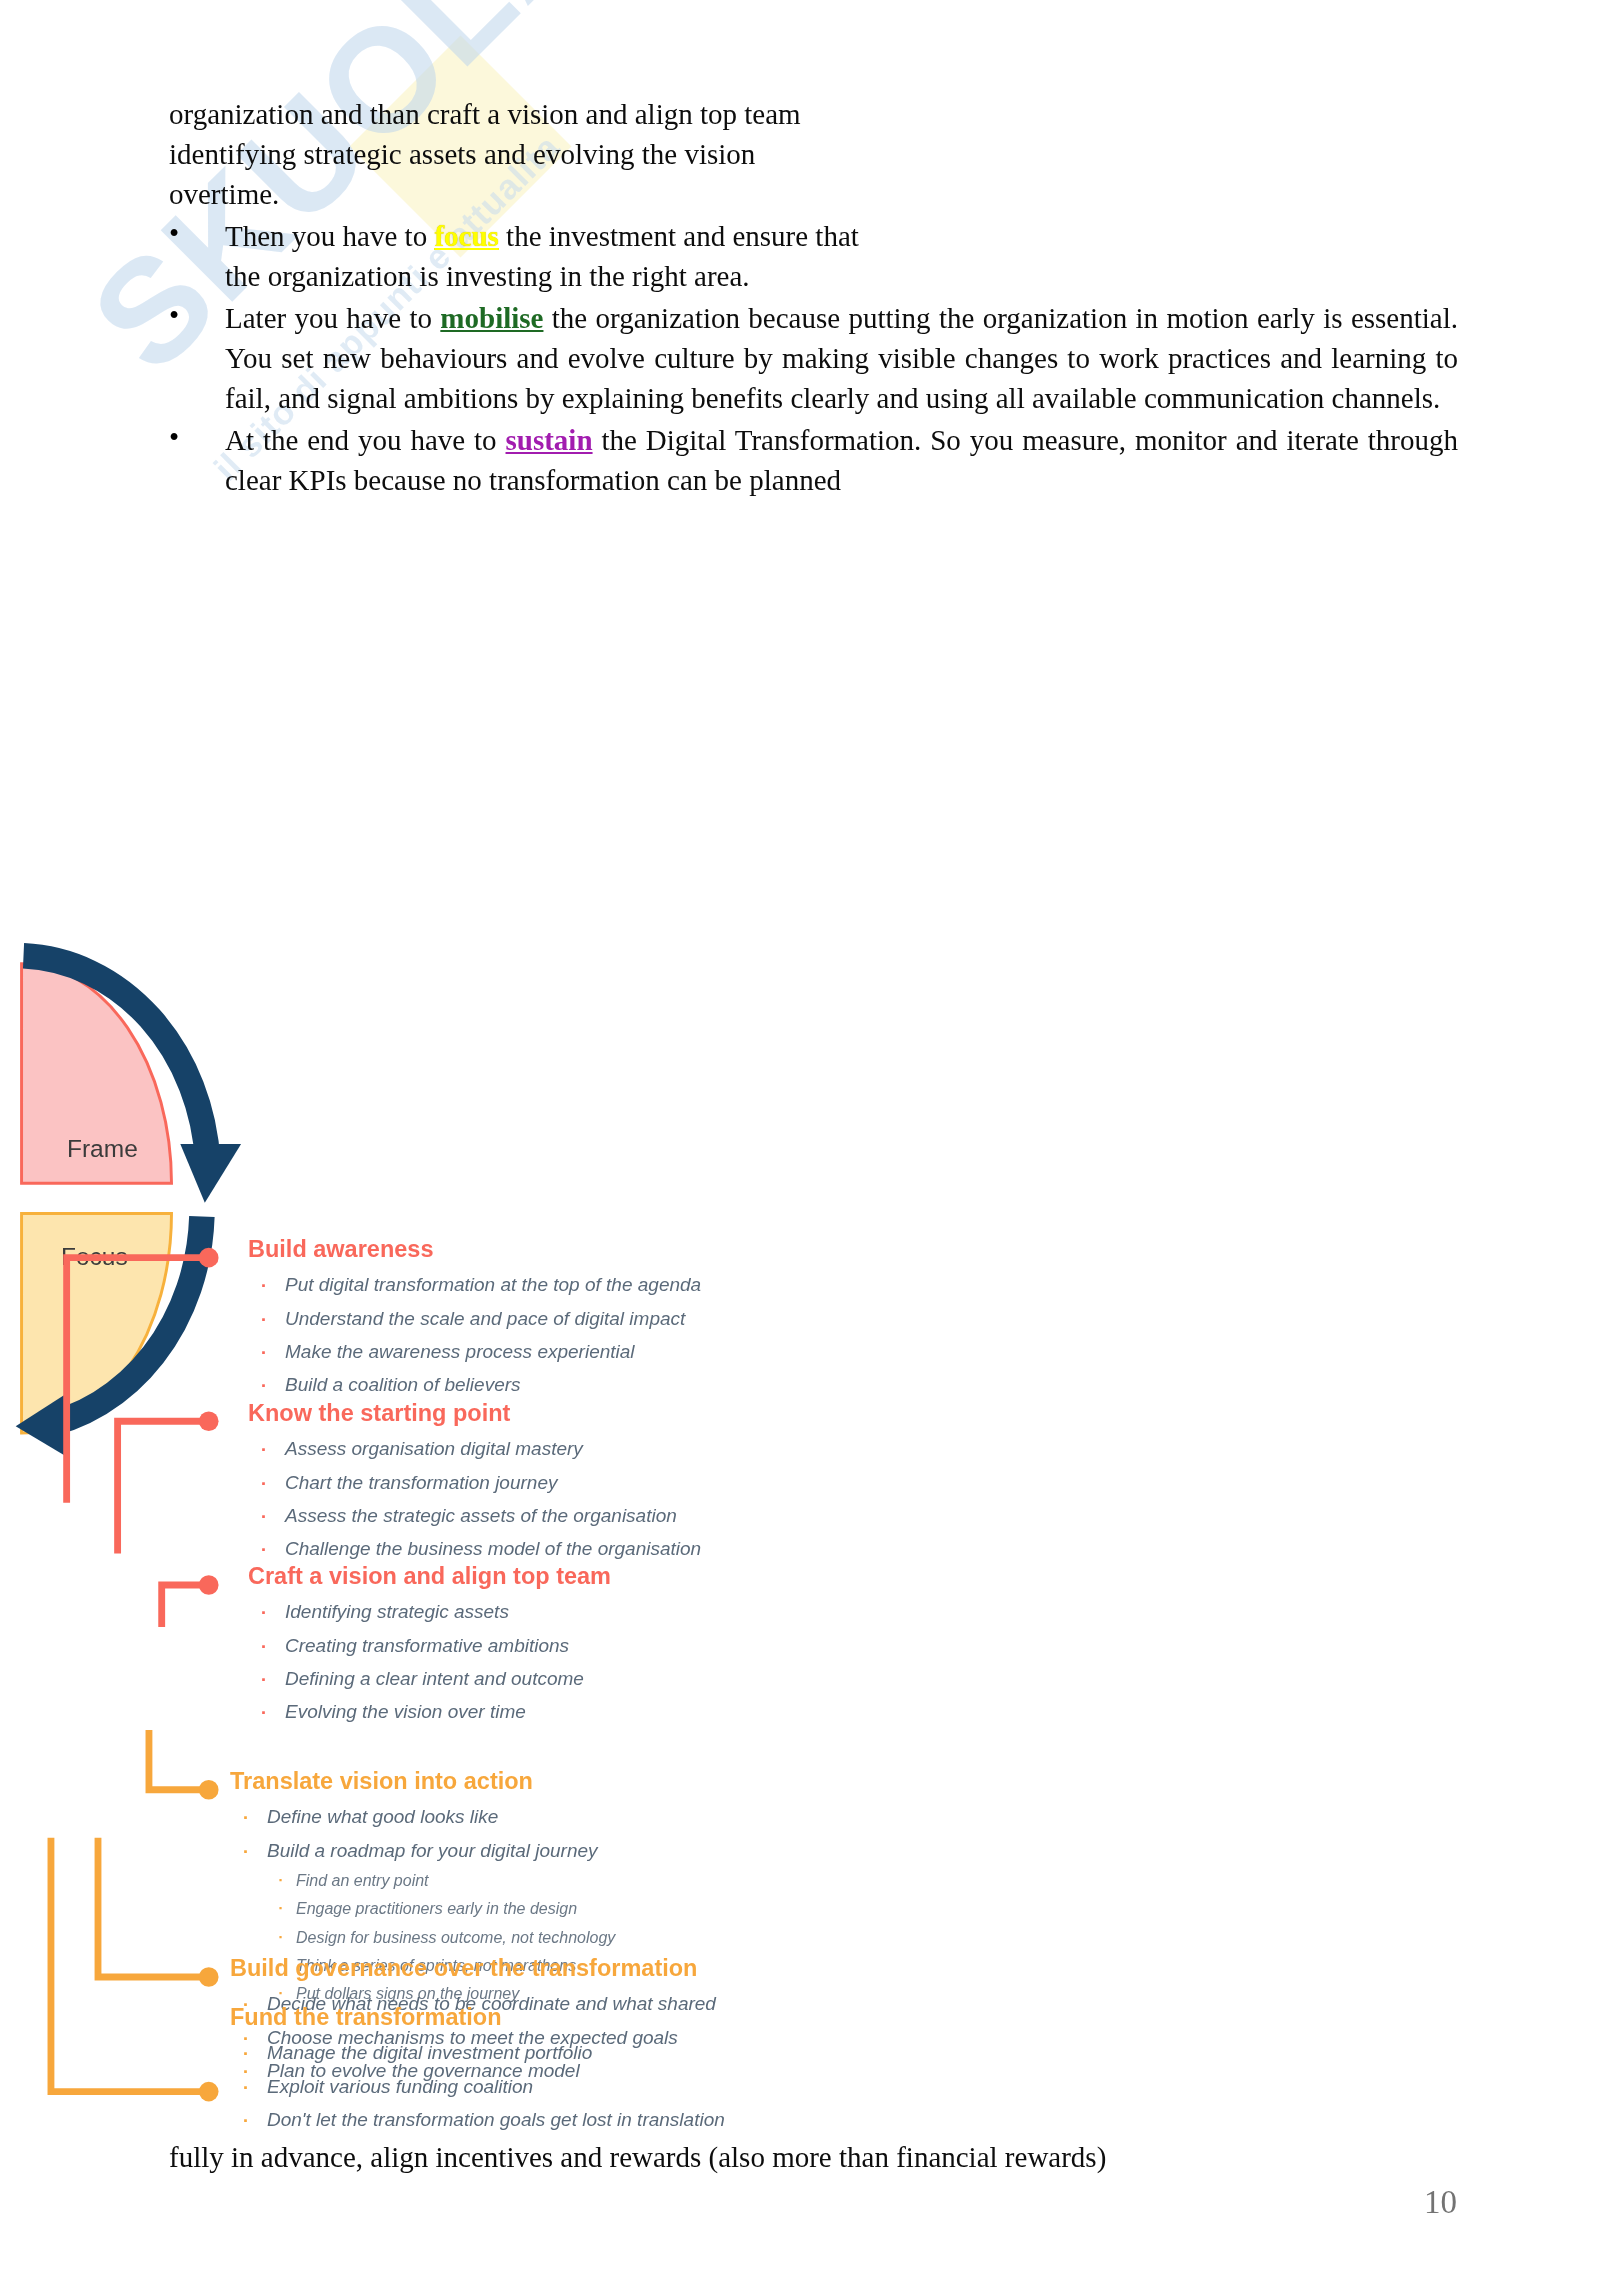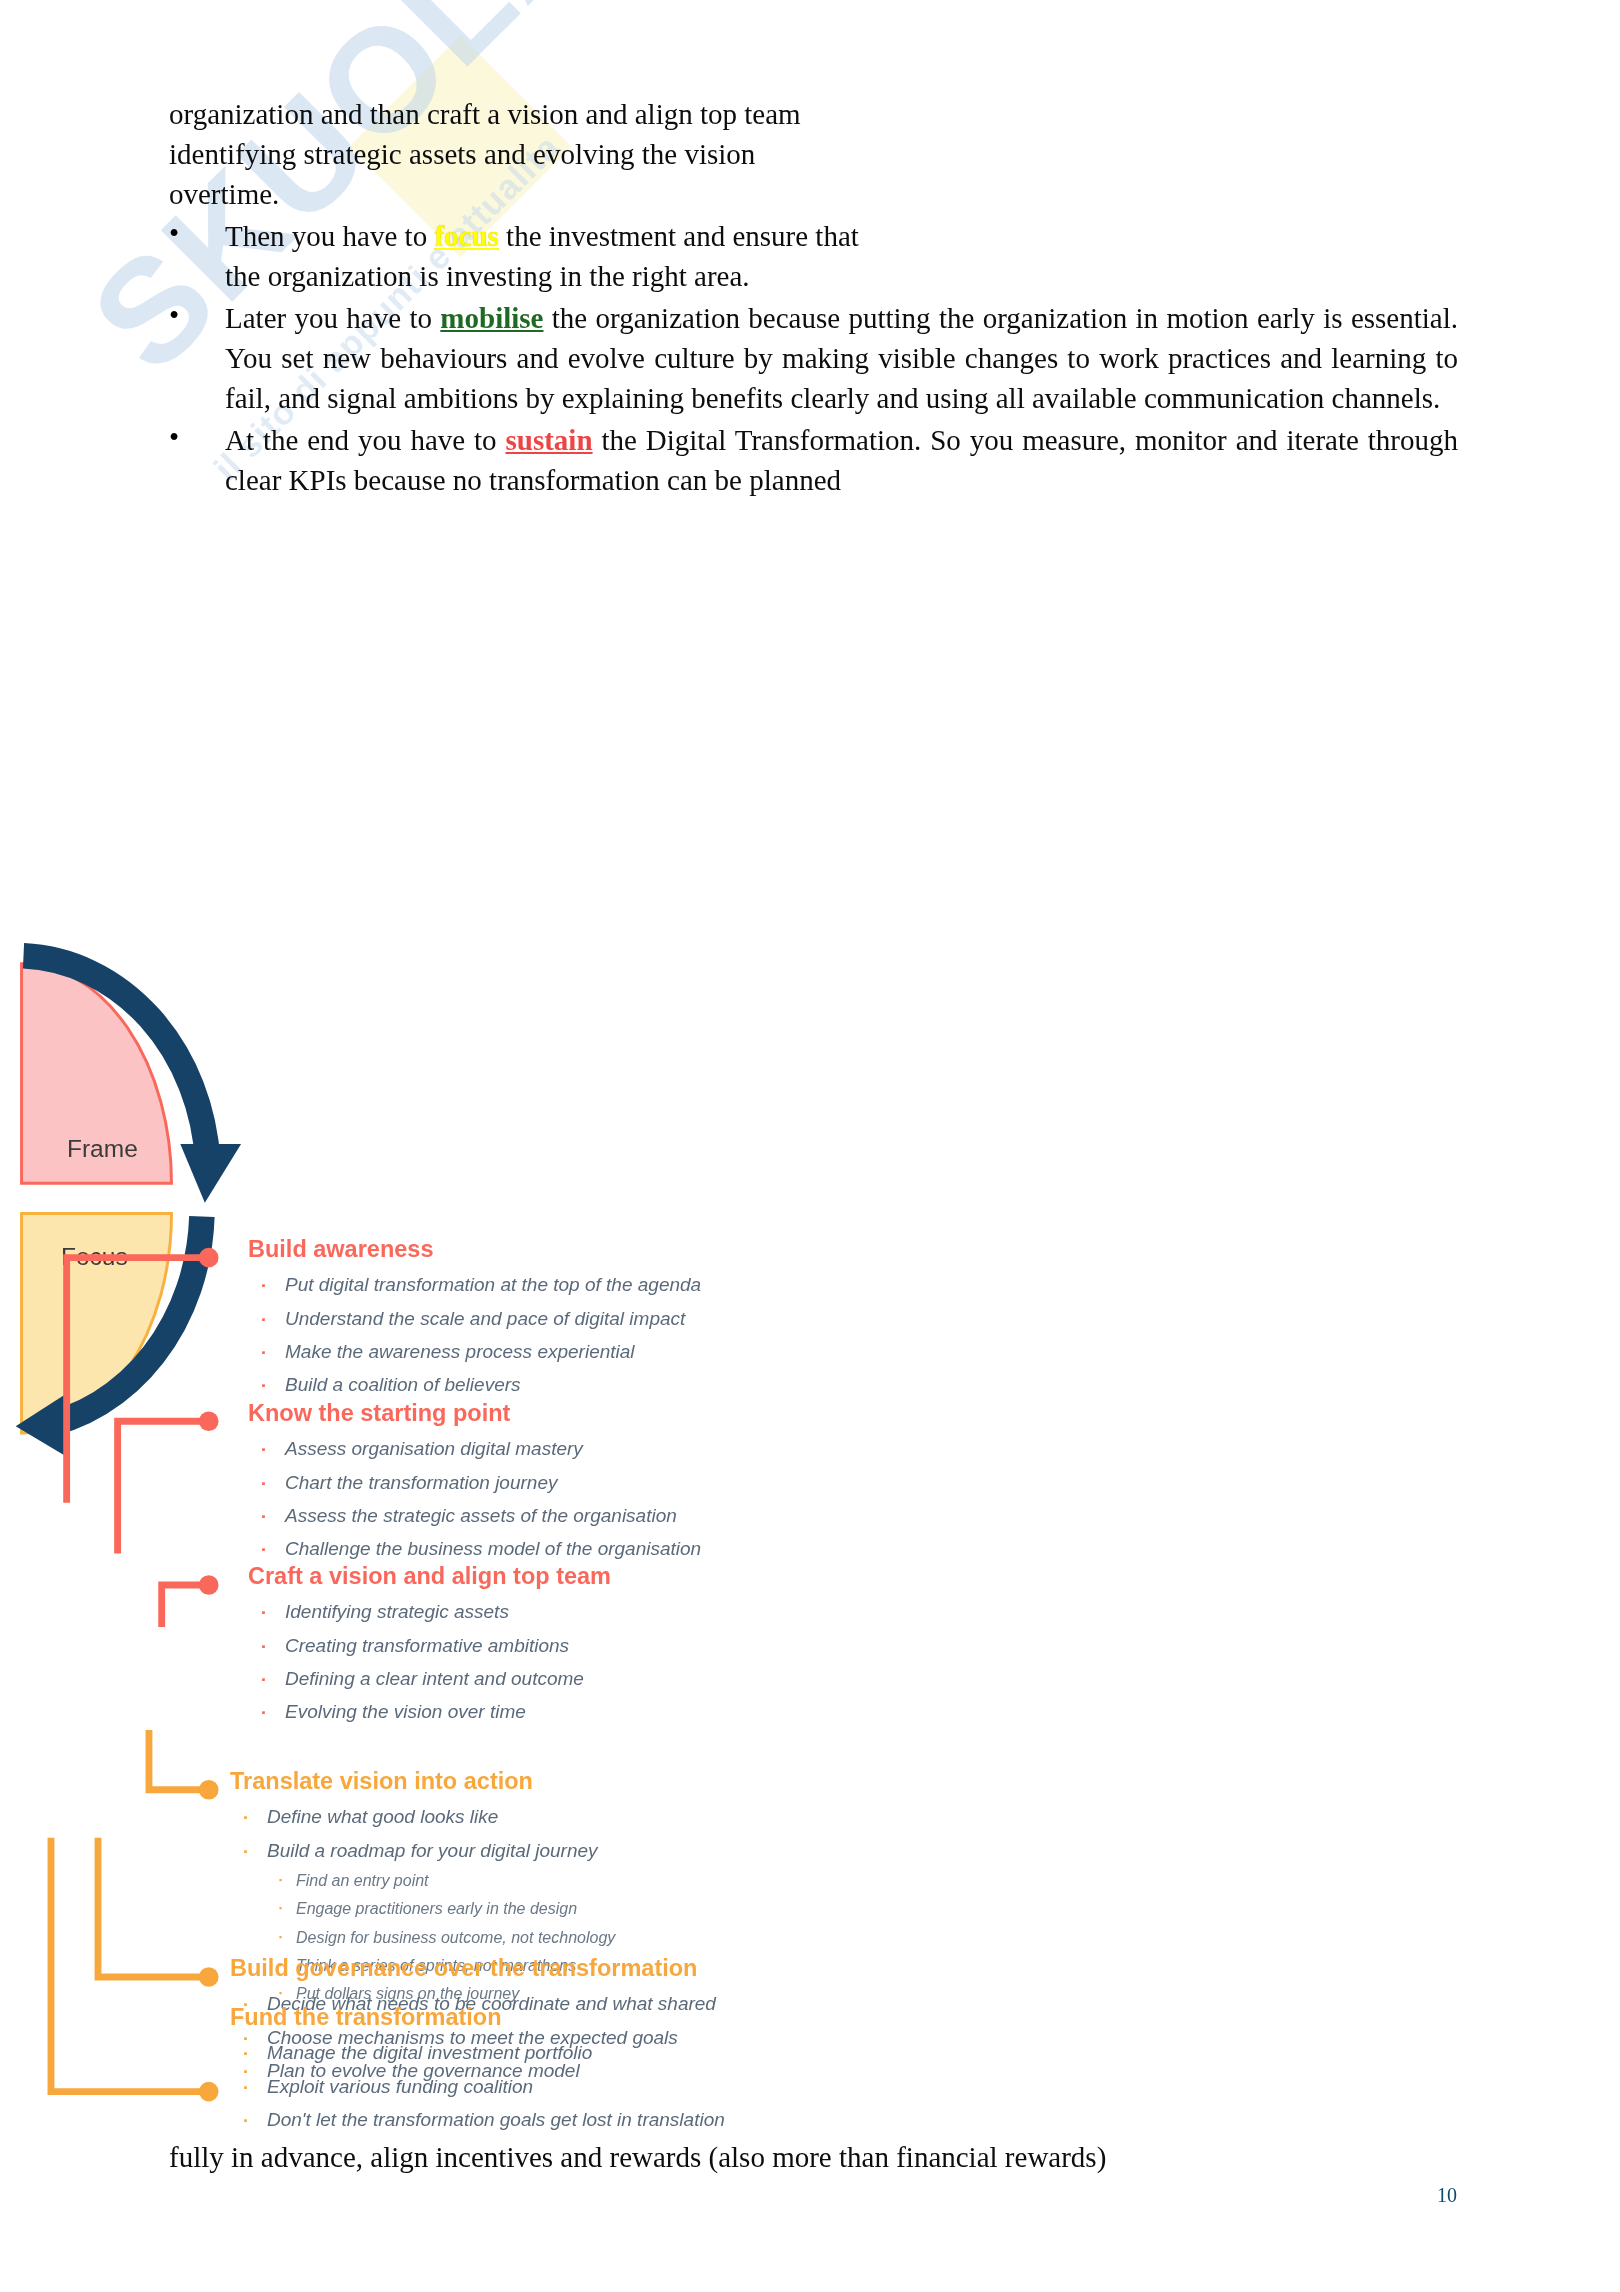--- a/index.html
+++ b/index.html
@@ -94,21 +94,21 @@
     position: absolute;
     left: 0px;
     top: -2.9px;
     font-size: 29px;
     line-height: 40px;
     color: #000;
   }
   .lnk { text-decoration: underline; font-weight: 700; }
   .lnk-focus { color: #ffff00; background: transparent; text-shadow: 0 0 1px #b9a700; }
   .lnk-mob   { color: #1e6a24; }
-  .lnk-sus   { color: #ef4444; }
+  .lnk-sus   { color: #a21caf; }
 
   
   .diagram {
     position: absolute;
     left: 0px;
     top: 740px;
     width: 1078px;
     height: 1392px;
     z-index: 2;
   }
@@ -185,22 +185,22 @@
     width: 1289px;
     font-size: 29px;
     line-height: 40px;
     color: #0d0d0d;
     z-index: 3;
   }
   .page-number {
     position: absolute;
     right: 163px;
     top: 2184px;
-    font-size: 20px;
-    color: #0c4a6e;
+    font-size: 33px;
+    color: #737373;
     z-index: 3;
   }
 </style>
 </head>
 <body>
 
 <div class="page">
 
   <div class="watermark">
     <div class="wm-diamond"></div>

